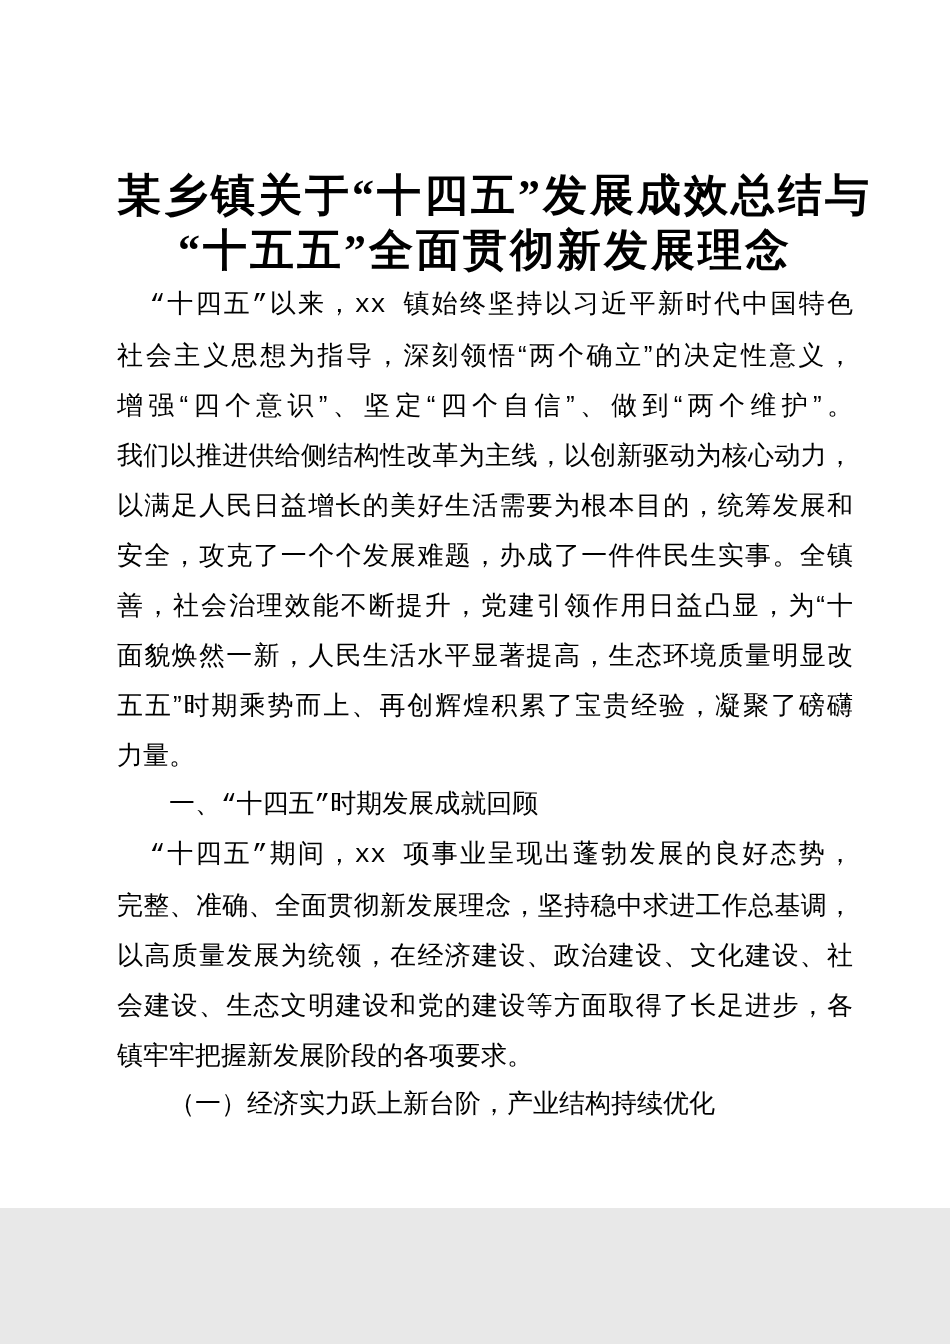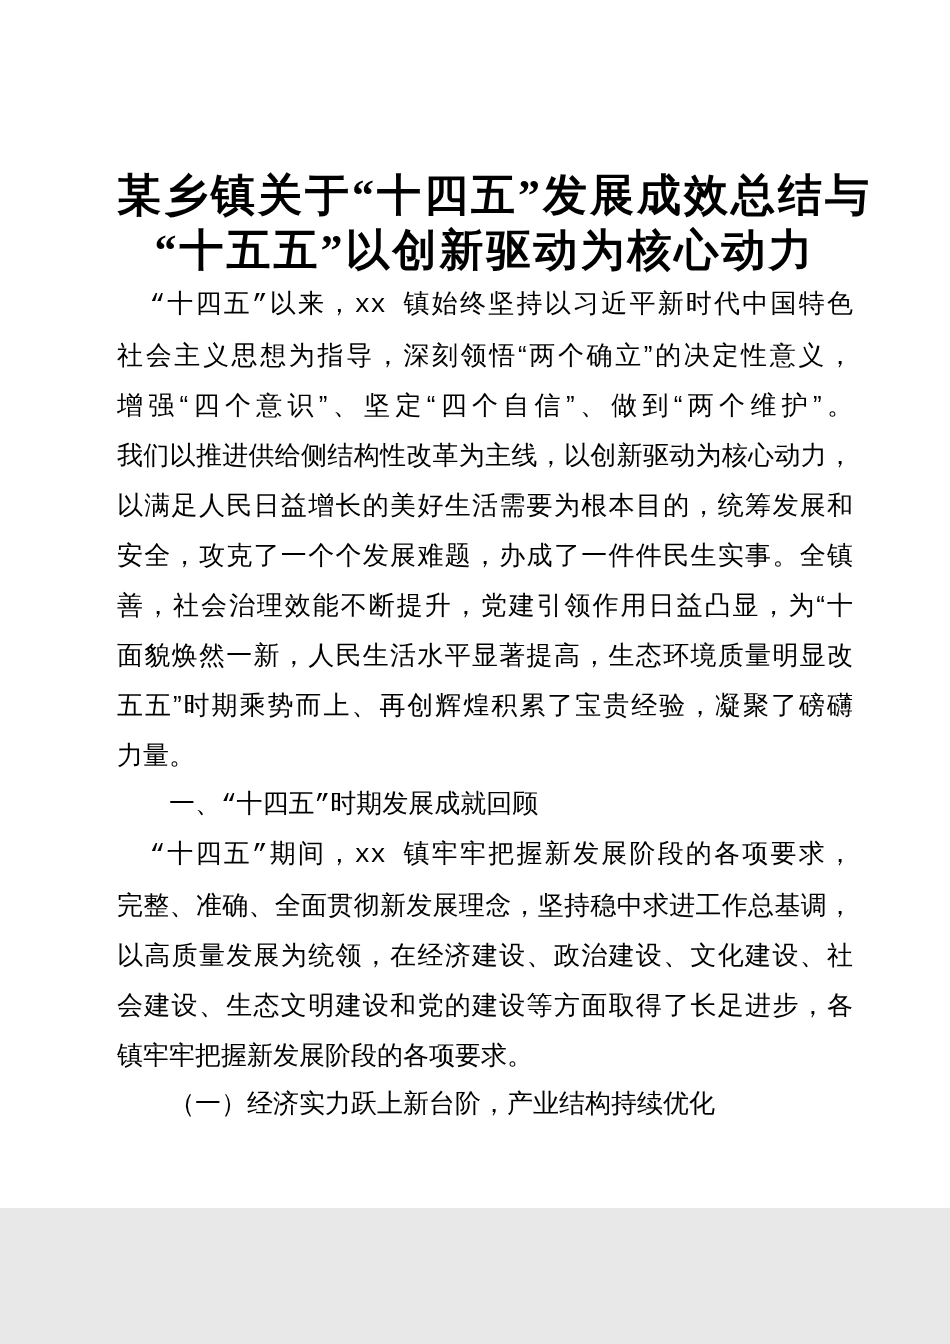--- a/index.html
+++ b/index.html
@@ -59,35 +59,35 @@
     margin: 0 14px;
   }
 </style>
 </head>
 <body>
 
 <div class="page">
   <div class="content">
     <div class="title">
       <div class="title-line">某乡镇关于“十四五”发展成效总结与</div>
-      <div class="title-line">“十五五”以创新驱动为核心动力</div>
+      <div class="title-line">“十五五”全面贯彻新发展理念</div>
     </div>
     <div class="body-text" id="body-container">
         <div class="line first q">“十四五”以来，xx 镇始终坚持以习近平新时代中国特色</div>
         <div class="line">社会主义思想为指导，深刻领悟“两个确立”的决定性意义，</div>
         <div class="line">增强“四个意识”、坚定“四个自信”、做到“两个维护”。</div>
         <div class="line">我们以推进供给侧结构性改革为主线，以创新驱动为核心动力，</div>
         <div class="line">以满足人民日益增长的美好生活需要为根本目的，统筹发展和</div>
         <div class="line">安全，攻克了一个个发展难题，办成了一件件民生实事。全镇</div>
         <div class="line">善，社会治理效能不断提升，党建引领作用日益凸显，为“十</div>
         <div class="line">面貌焕然一新，人民生活水平显著提高，生态环境质量明显改</div>
         <div class="line">五五”时期乘势而上、再创辉煌积累了宝贵经验，凝聚了磅礴</div>
         <div class="line last">力量。</div>
         <div class="line heading first last">一、“十四五”时期发展成就回顾</div>
-        <div class="line first q">“十四五”期间，xx 镇牢牢把握新发展阶段的各项要求，</div>
+        <div class="line first q">“十四五”期间，xx 项事业呈现出蓬勃发展的良好态势，</div>
         <div class="line">完整、准确、全面贯彻新发展理念，坚持稳中求进工作总基调，</div>
         <div class="line">以高质量发展为统领，在经济建设、政治建设、文化建设、社</div>
         <div class="line">会建设、生态文明建设和党的建设等方面取得了长足进步，各</div>
         <div class="line last">镇牢牢把握新发展阶段的各项要求。</div>
         <div class="line heading first last">（一）经济实力跃上新台阶，产业结构持续优化</div>
       </div>
   </div>
 
   <div class="footer">
     <span class="dash">—</span><span class="pagenum">1</span><span class="dash">—</span>

